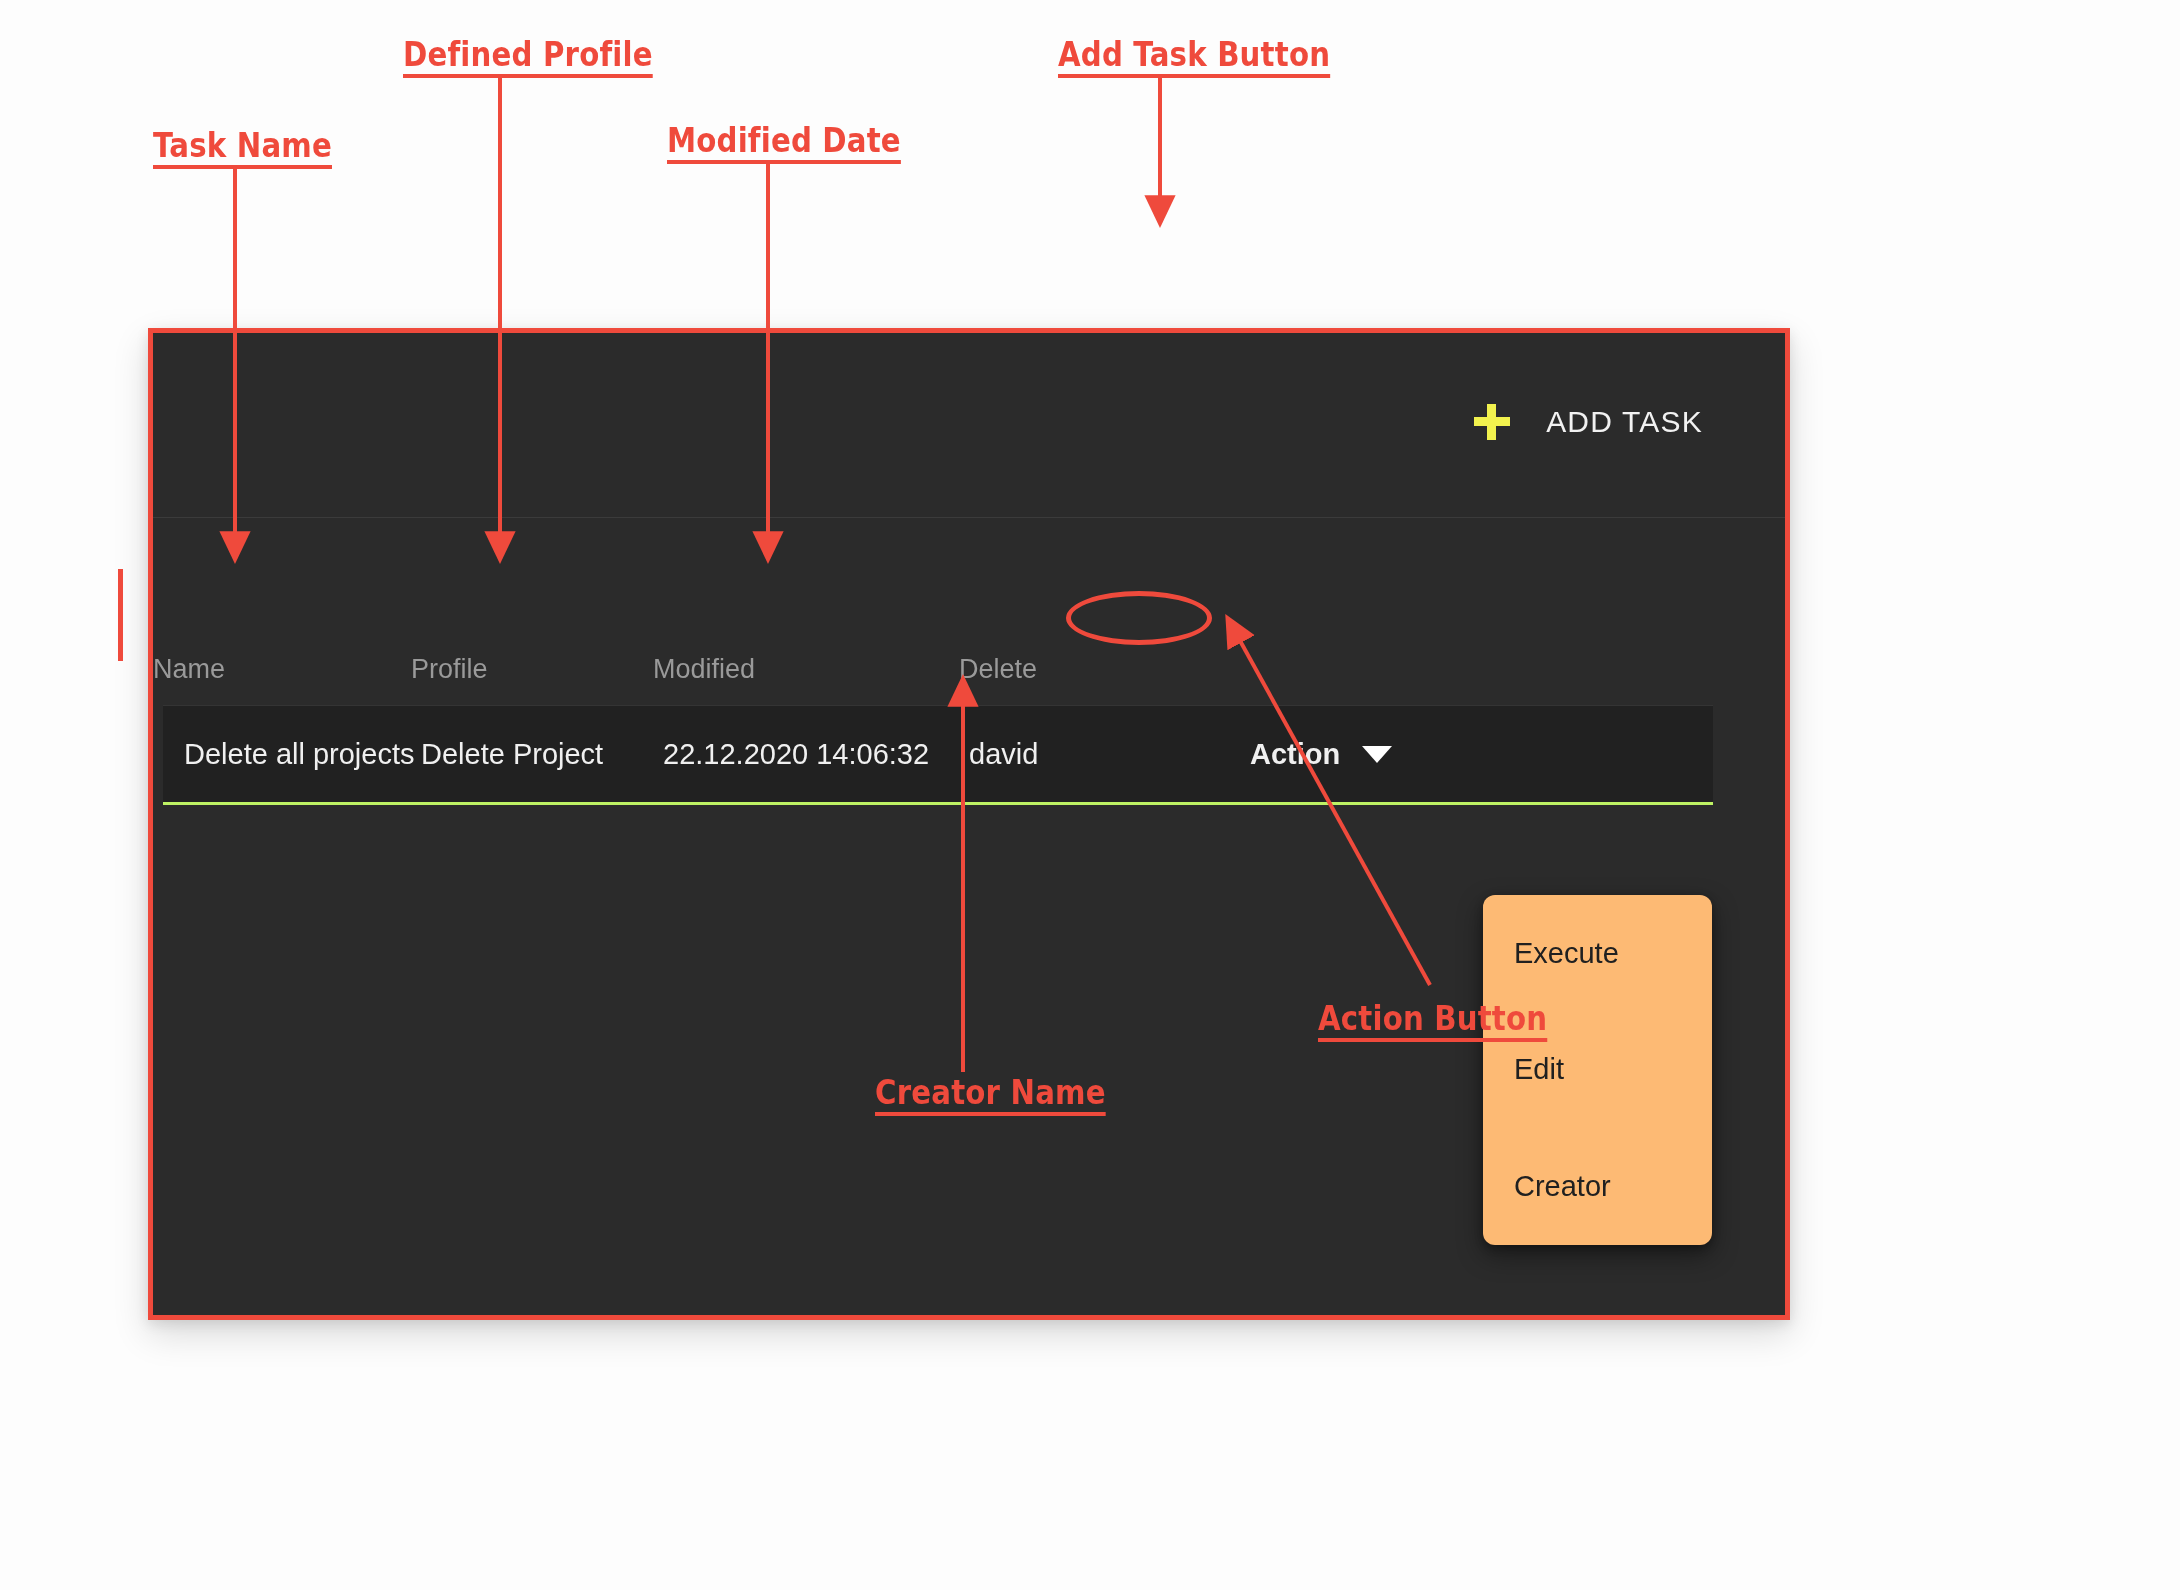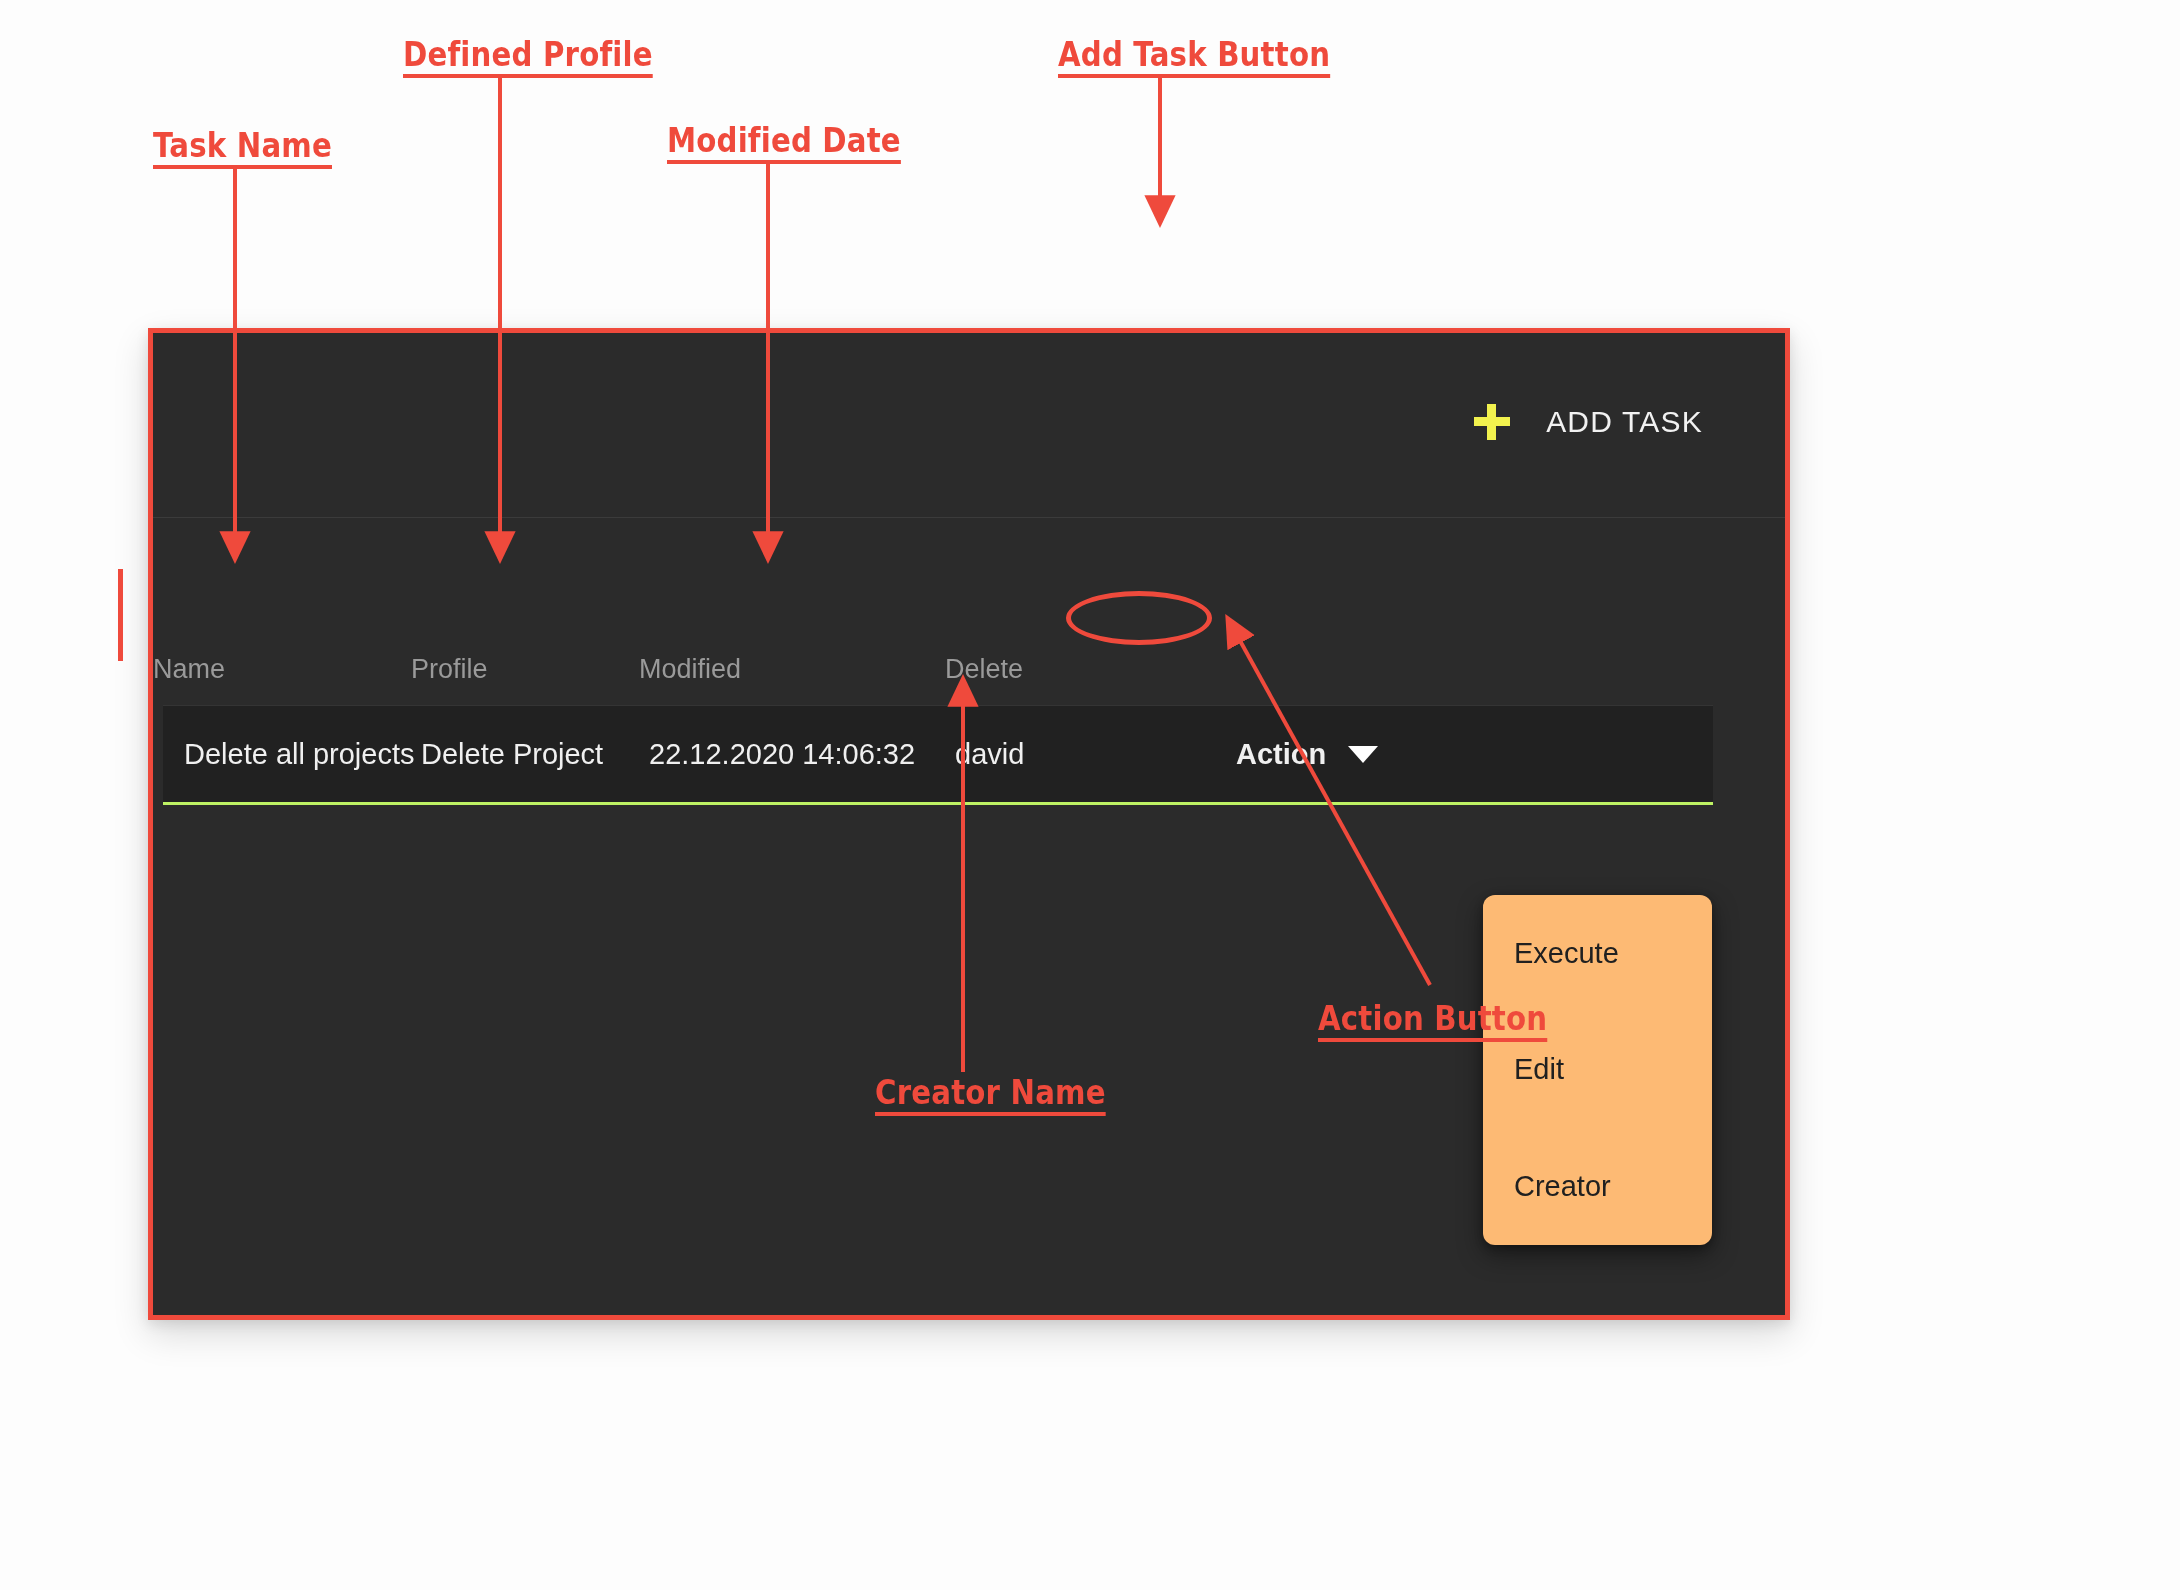--- a/index.html
+++ b/index.html
@@ -92,21 +92,21 @@
     display: flex;
     align-items: center;
     height: 95px;
   }
   .t-head {
     height: 72px;
     padding-left: 0;
   }
   .c-name     { width: 258px; }
   .c-profile  { width: 228px; }
-  .c-modified { width: 306px; }
+  .c-modified { width: 306px; margin-left: 14px; }
   .c-creator  { width: 275px; }
   .c-action   { flex: 1; }
 
   .t-head .cell {
     color: #9a9a9a;
     font-size: 27px;
     font-weight: 400;
   }
 
   .data-row {

